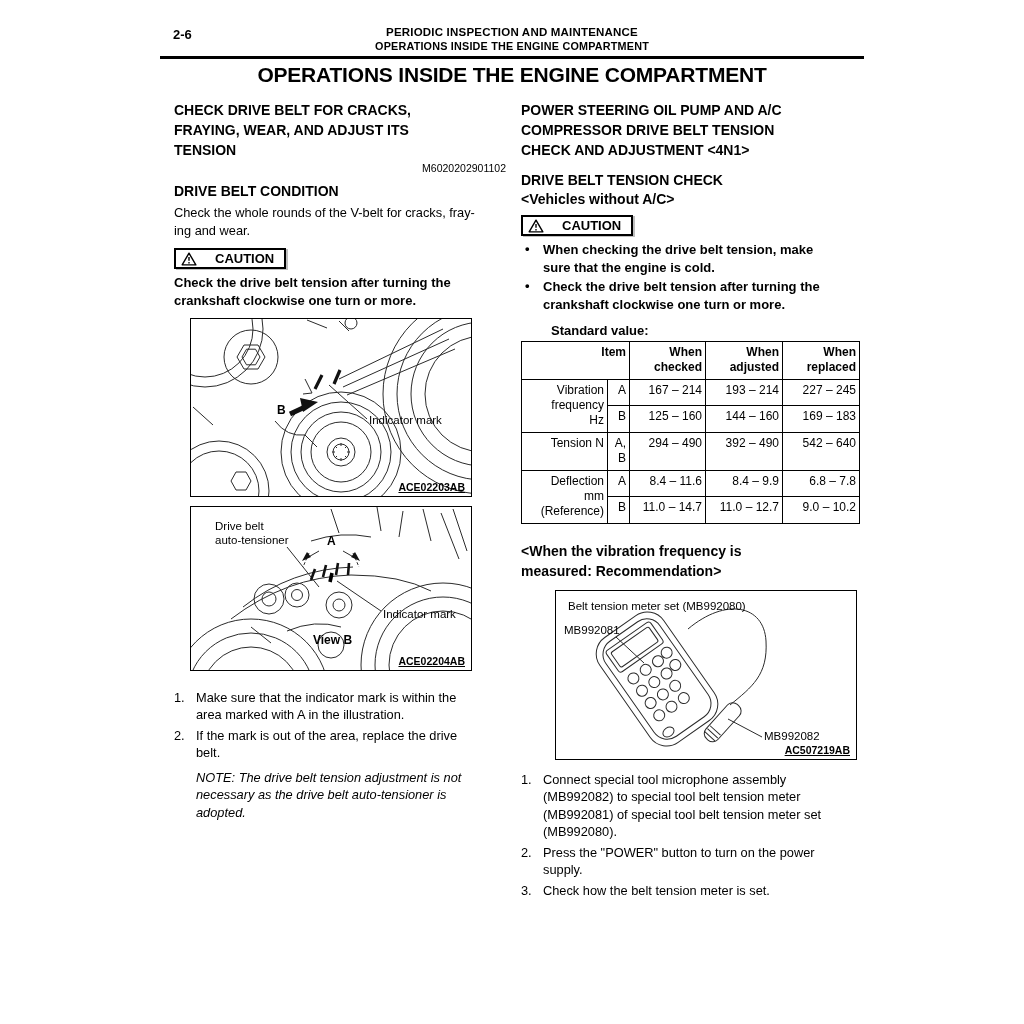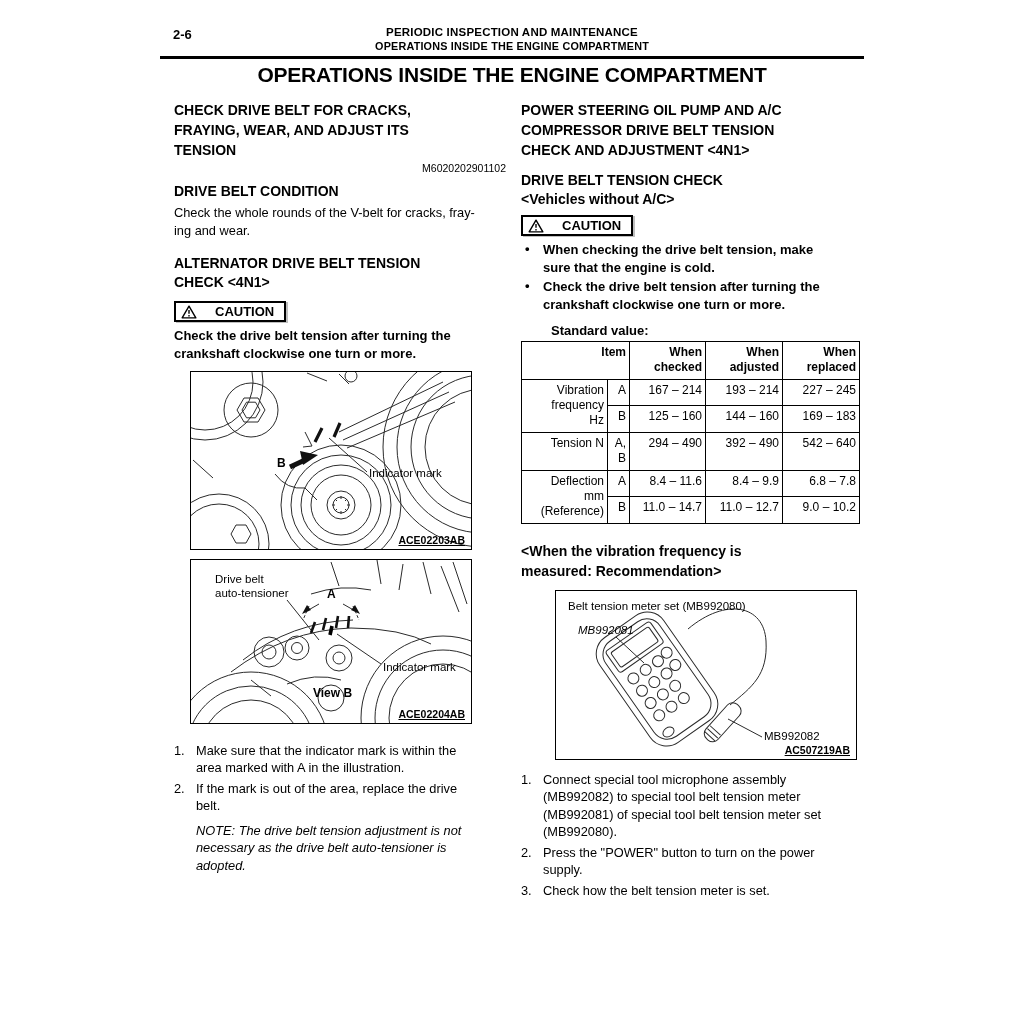--- a/index.html
+++ b/index.html
@@ -74,22 +74,20 @@
   <div class="col col-left">
     <div class="h-section">CHECK DRIVE BELT FOR CRACKS,
 FRAYING, WEAR, AND ADJUST ITS
 TENSION</div>
     <div class="doc-code">M6020202901102</div>
 
     <div class="h-sub">DRIVE BELT CONDITION</div>
     <div class="body-text">Check the whole rounds of the V-belt for cracks, fray-
 ing and wear.</div>
 
-    <div class="h-sub" style="margin-top:15px;">ALTERNATOR DRIVE BELT TENSION
-CHECK &lt;4N1&gt;</div>
 
     <div>
       <div class="caution-box">
         <svg width="16" height="14" viewBox="0 0 20 18">
           <path d="M10 1.5 L18.8 16.5 H1.2 Z" fill="none" stroke="#000" stroke-width="1.8" stroke-linejoin="round"></path>
           <line x1="10" y1="6.5" x2="10" y2="11.2" stroke="#000" stroke-width="1.8"></line>
           <circle cx="10" cy="13.8" r="1.1" fill="#000"></circle>
         </svg>
         <span class="lbl">CAUTION</span>
       </div>
@@ -318,21 +316,21 @@
           <path d="M132 38 C 170 6, 208 14, 210 50 C 212 84, 196 96, 174 114"></path>
           <g transform="rotate(42 166 132)">
             <rect x="158" y="108" width="16" height="46" rx="7"></rect>
             <path d="M159 142 L173 142 M159 146 L173 146 M159 150 L173 150"></path>
           </g>
           <path d="M60 46 L88 72"></path>
           <path d="M172 128 L206 146"></path>
         </g>
       </svg>
       <span class="fig-label" style="left:12px; top:8px;">Belt tension meter set (MB992080)</span>
-      <span class="fig-label" style="left:22px; top:32px;font-style:italic;">MB992081</span>
+      <span class="fig-label" style="left:8px; top:32px;">MB992081</span>
       <span class="fig-label" style="left:208px; top:138px;">MB992082</span>
       <span class="fig-code">AC507219AB</span>
     </div>
 
     <div class="steps">
       <div class="step">
         <span class="step-num">1.</span>
         <span class="step-text">Connect special tool microphone assembly
 (MB992082) to special tool belt tension meter
 (MB992081) of special tool belt tension meter set

